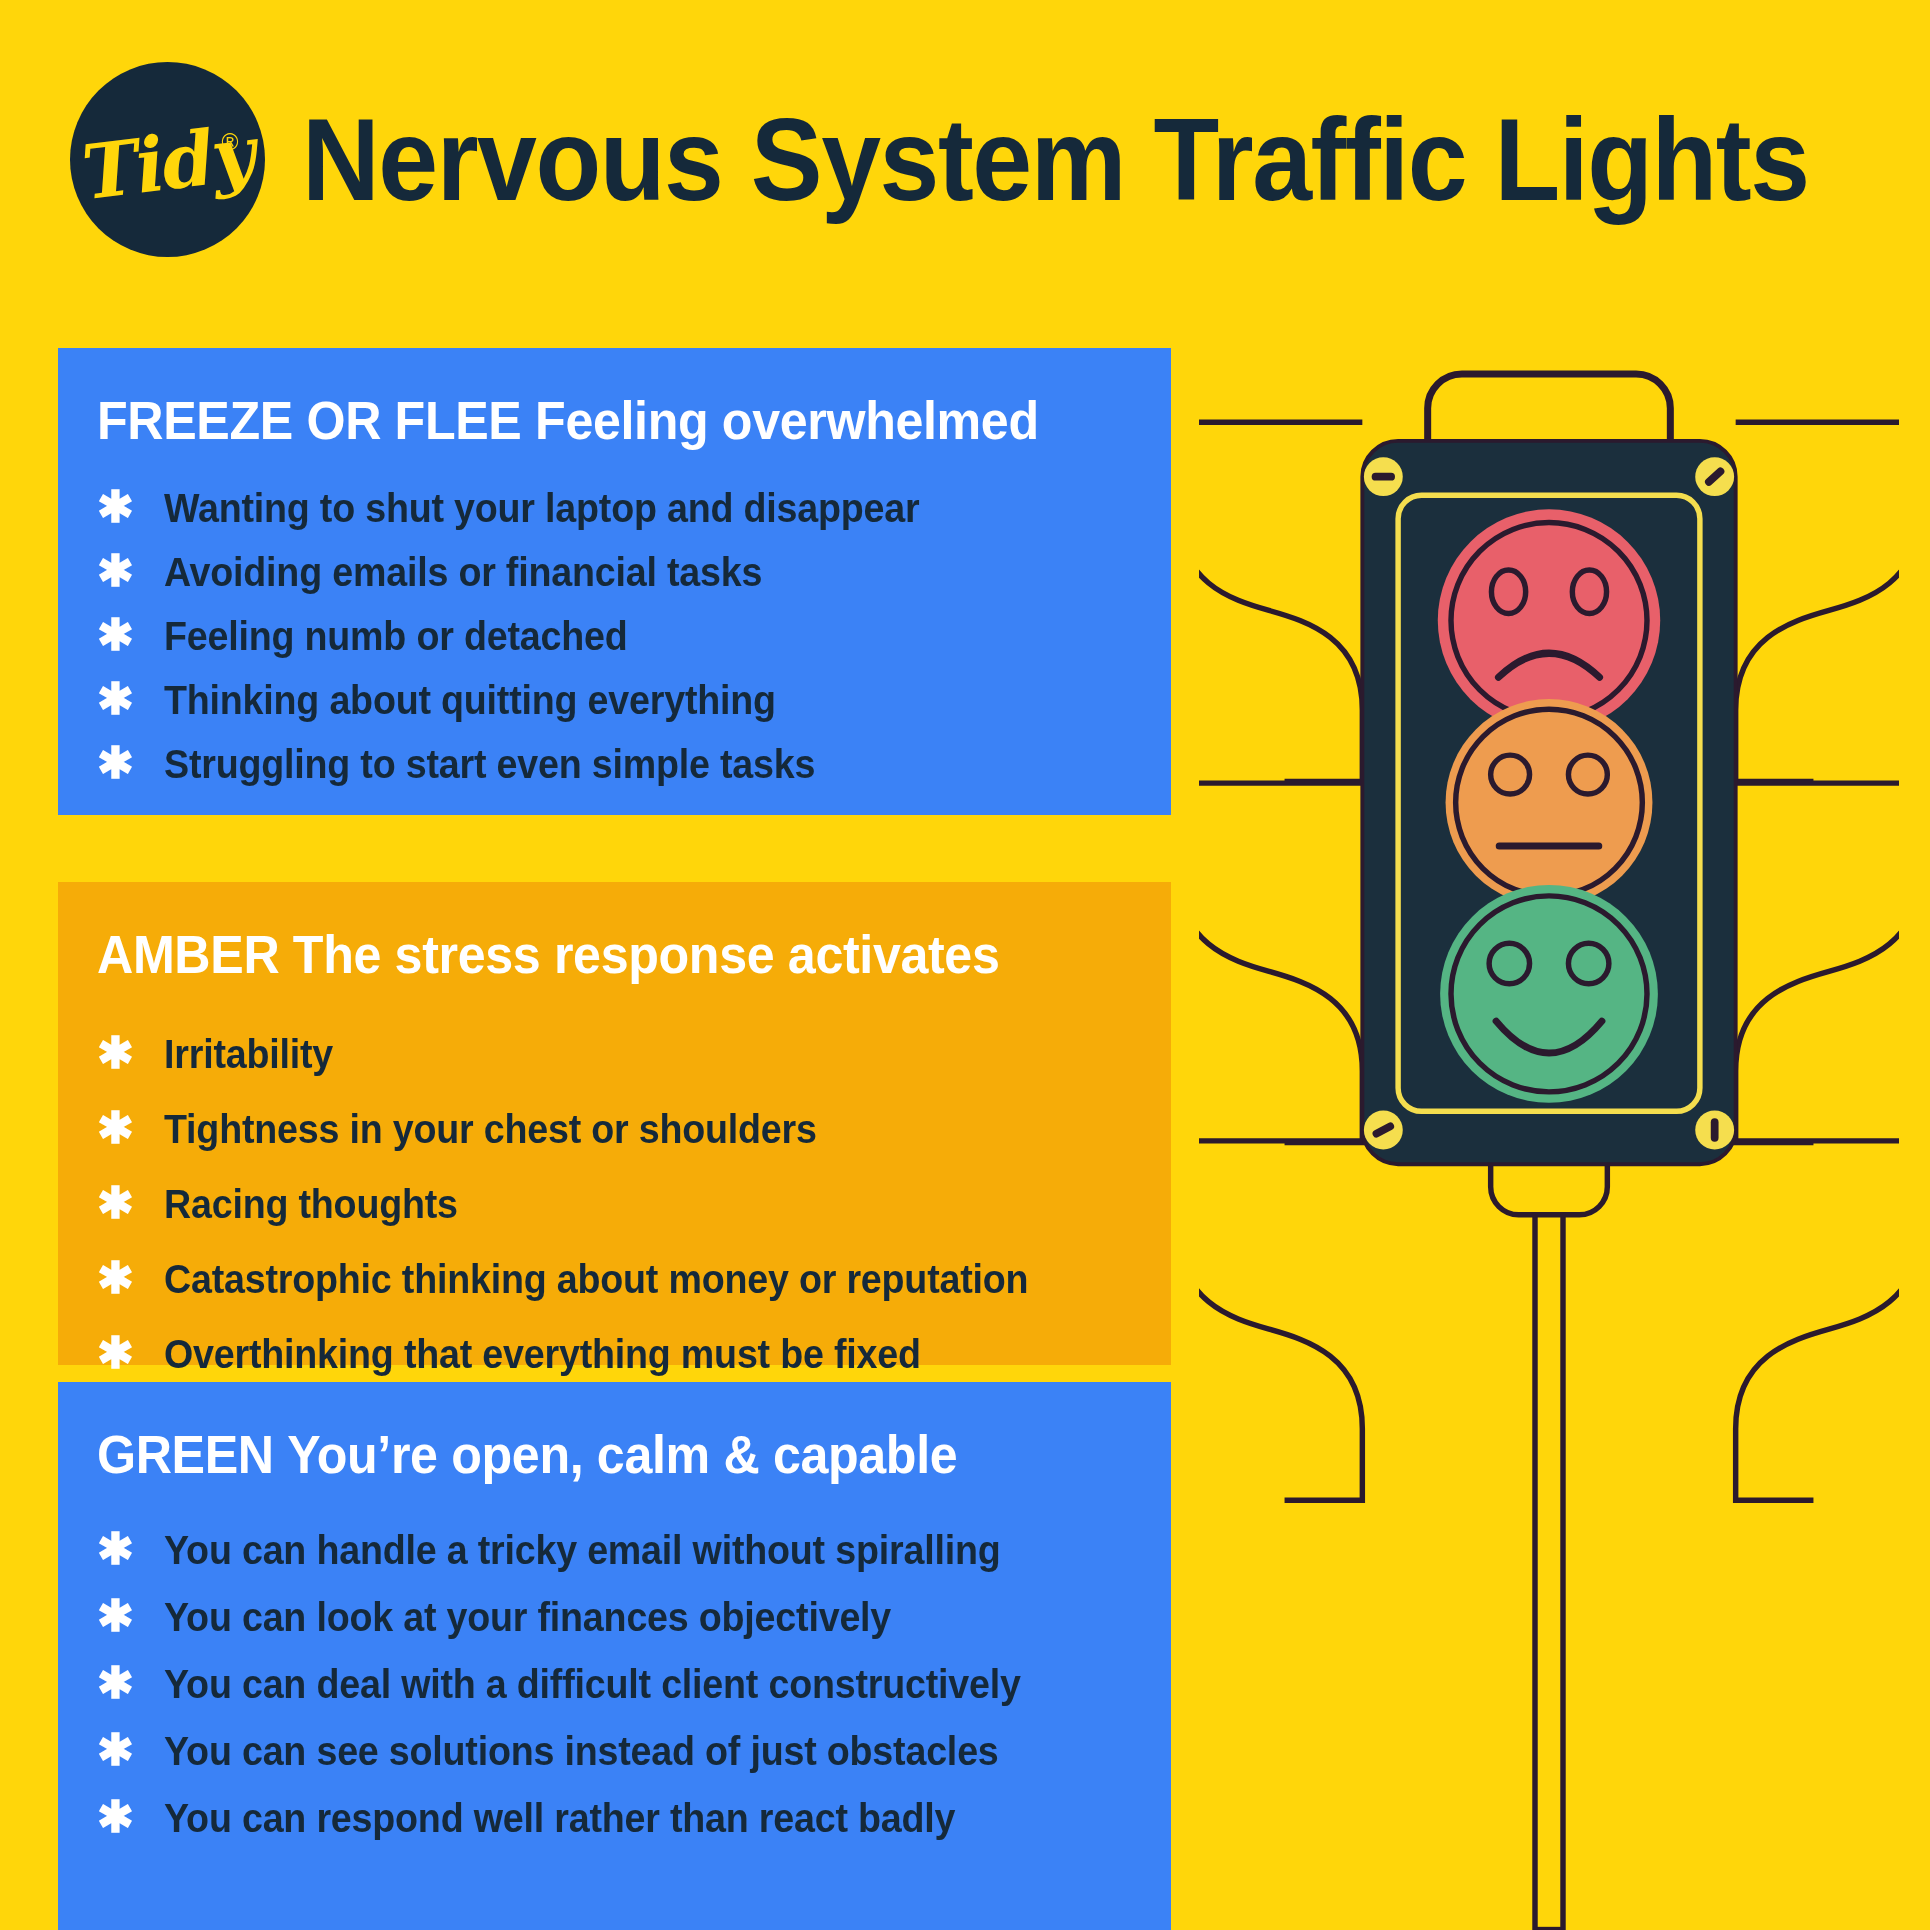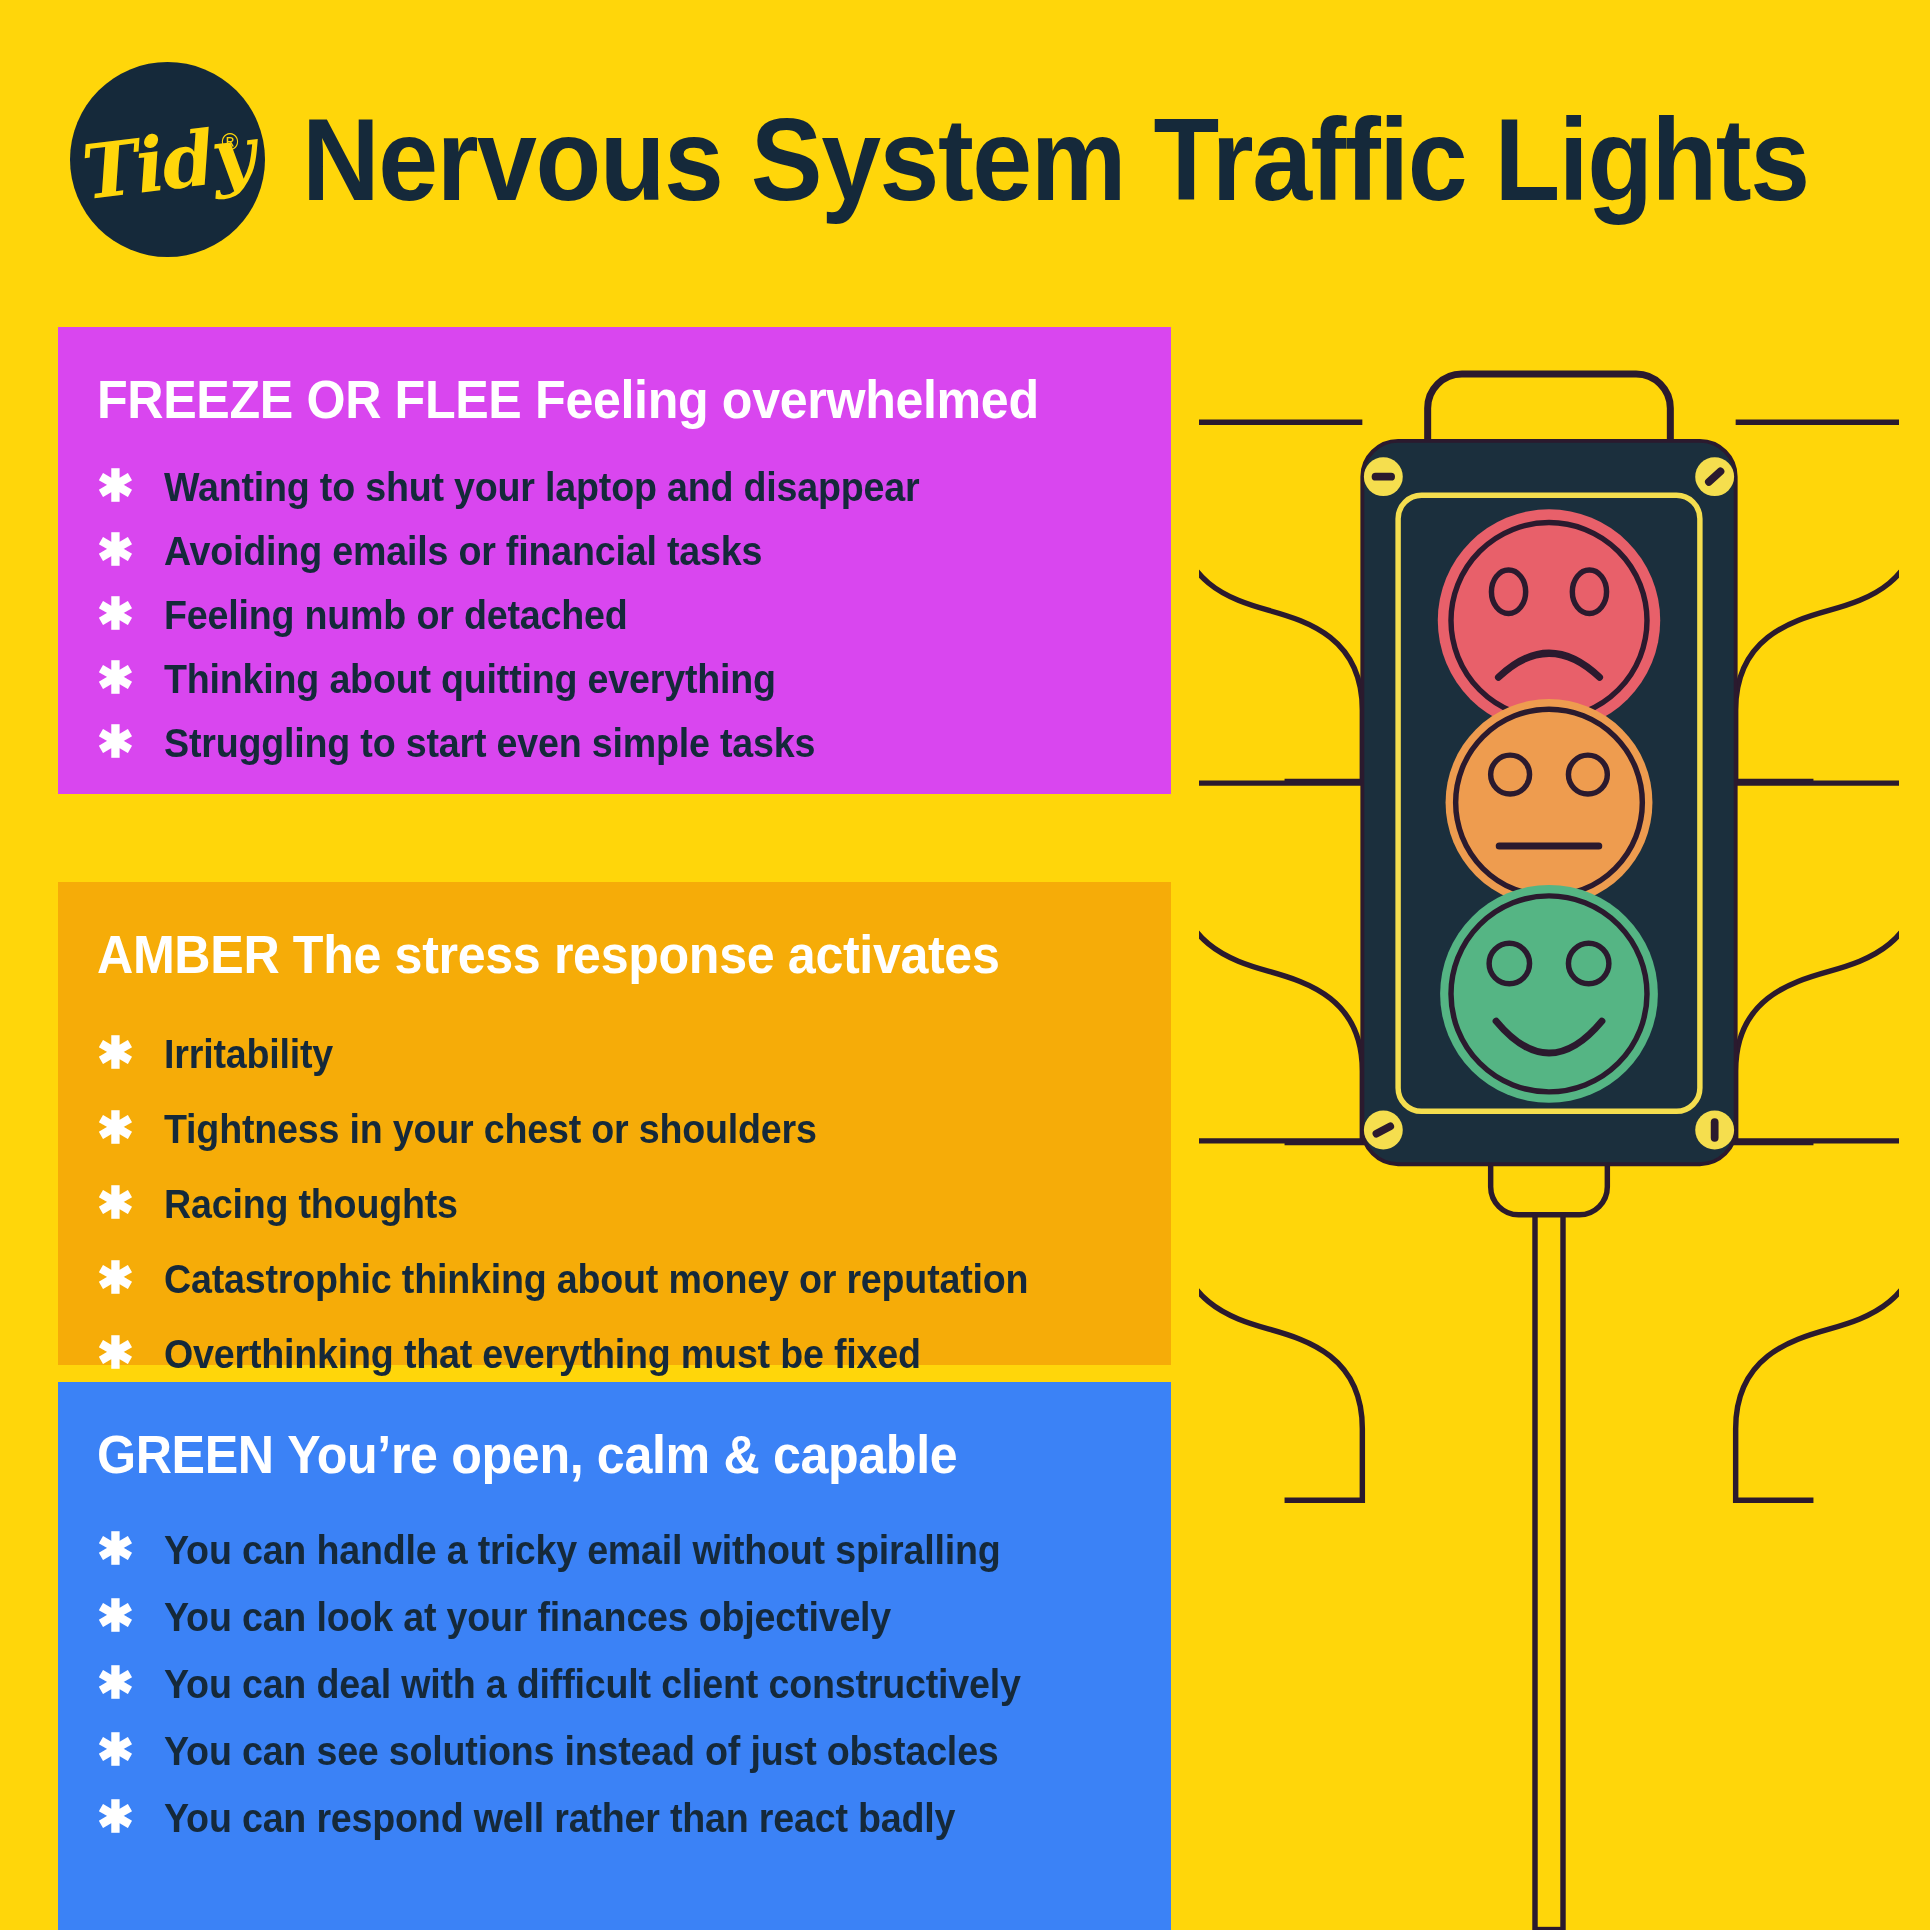--- a/index.html
+++ b/index.html
@@ -71,21 +71,21 @@
   }
 
   
   .card {
     position: absolute;
     left: 58px;
     width: 1113px;
     box-sizing: border-box;
     padding: 44px 39px 31px 39px;
   }
-  .card.red   { top: 327px;  height: 467px;  background: #d946ef; }
+  .card.red   { top: 348px;  height: 467px;  background: #3b82f6; }
   .card.amber { top: 854px; height: 483px;  background: #F6AC08; margin-top: 28px; }
   .card.green { top: 1382px; height: 589px;  background: #3b82f6; }
 
   .card-heading {
     color: #FFFFFF;
     font-size: 54px;
     line-height: 1.05;
     letter-spacing: -0.4px;
     white-space: nowrap;
     transform: scaleX(0.93);

